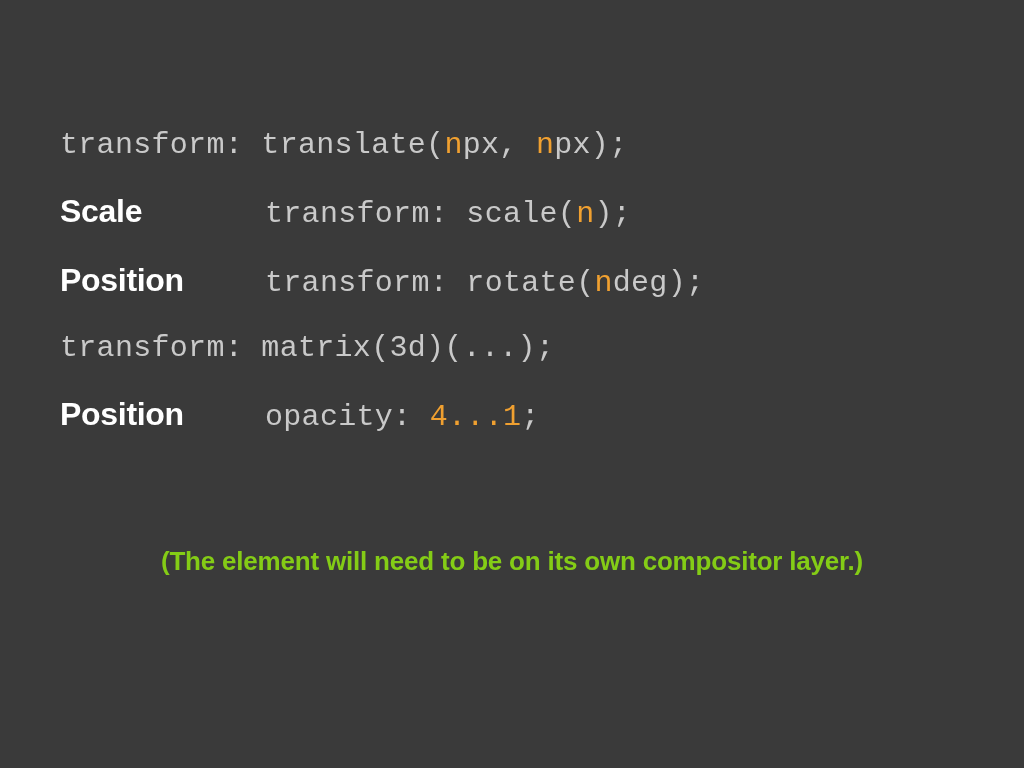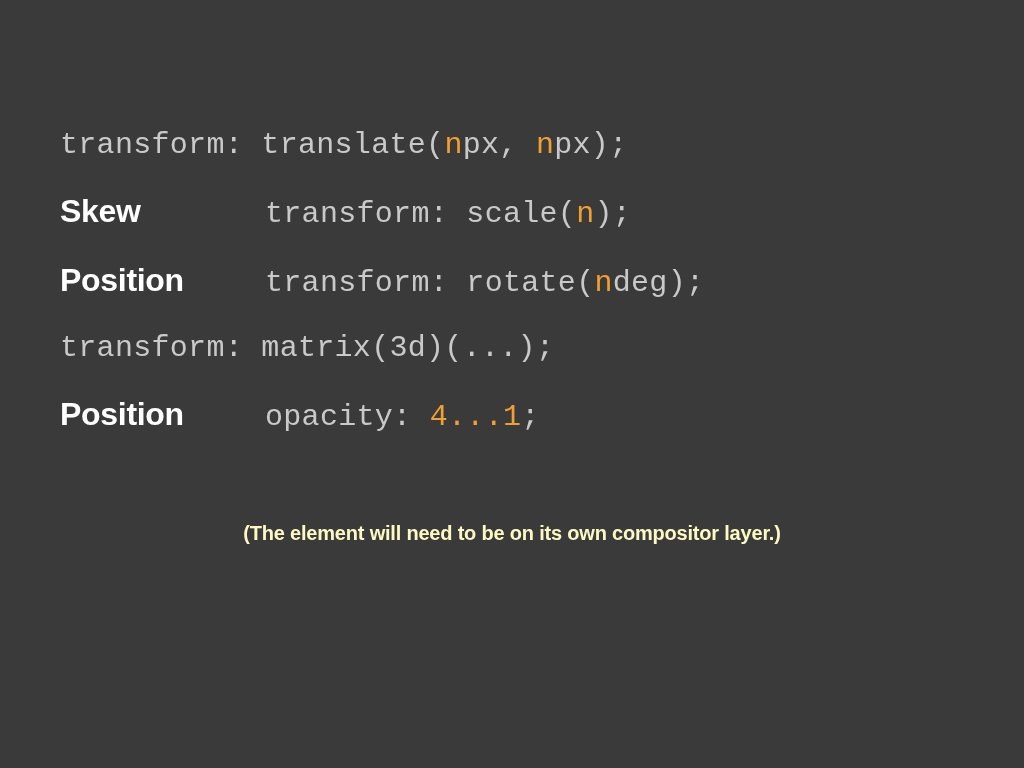--- a/index.html
+++ b/index.html
@@ -47,37 +47,37 @@
       color: #c9c9c9;
       letter-spacing: 0.3px;
       white-space: pre;
       text-align: center;
     }
     .hl {
       color: #f0a030;
     }
     .footnote {
       font-weight: 700;
-      font-size: 20px;
+      font-size: 26px;
       text-align: center;
-      color: #fef9c3;
-      margin-top: 88px;
+      color: #84cc16;
+      margin-top: 112px;
       letter-spacing: -0.2px;
     }
   </style>
 </head>
 <body>
 
 <div class="slide">
   <div class="table">
       <div class="row">
         <div class="code"><span>transform: translate(</span><span class="hl">n</span><span>px, </span><span class="hl">n</span><span>px);</span></div>
       </div>
       <div class="row">
-        <div class="label">Skew</div>
+        <div class="label">Scale</div>
         <div class="code"><span>transform: scale(</span><span class="hl">n</span><span>);</span></div>
       </div>
       <div class="row">
         <div class="label">Position</div>
         <div class="code"><span>transform: rotate(</span><span class="hl">n</span><span>deg);</span></div>
       </div>
       <div class="row">
         <div class="code"><span>transform: matrix(3d)(...);</span></div>
       </div>
       <div class="row">

